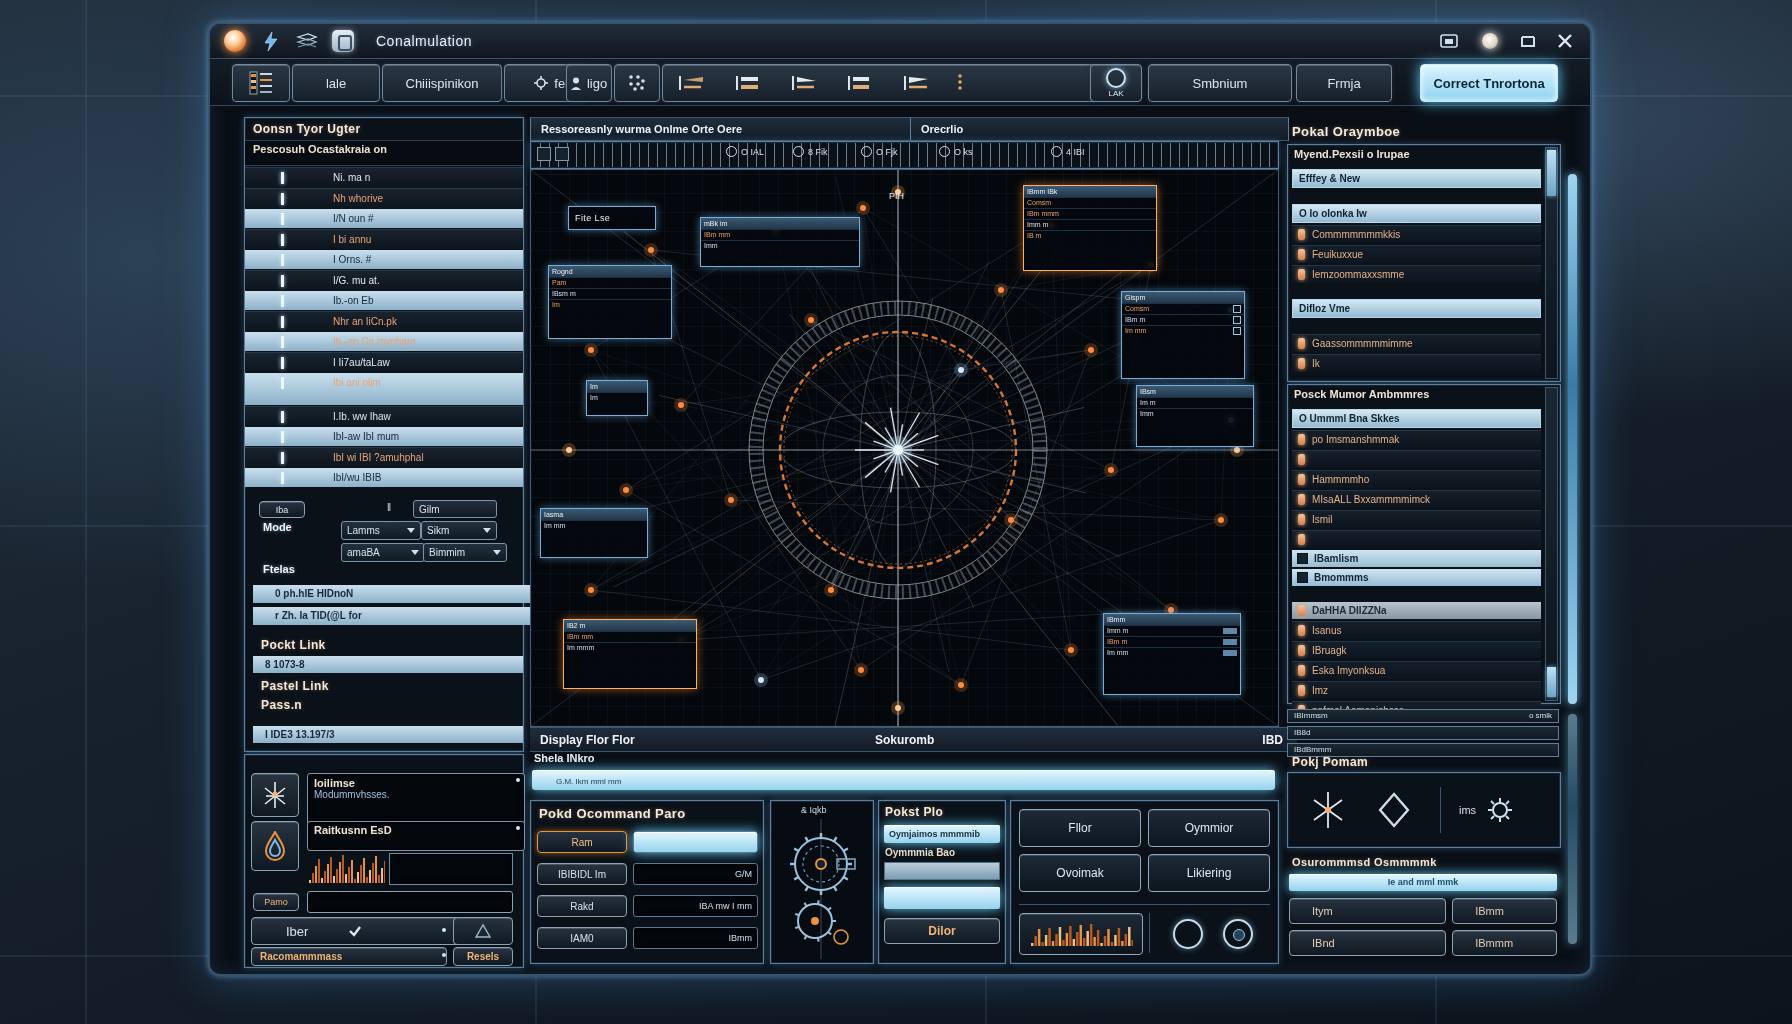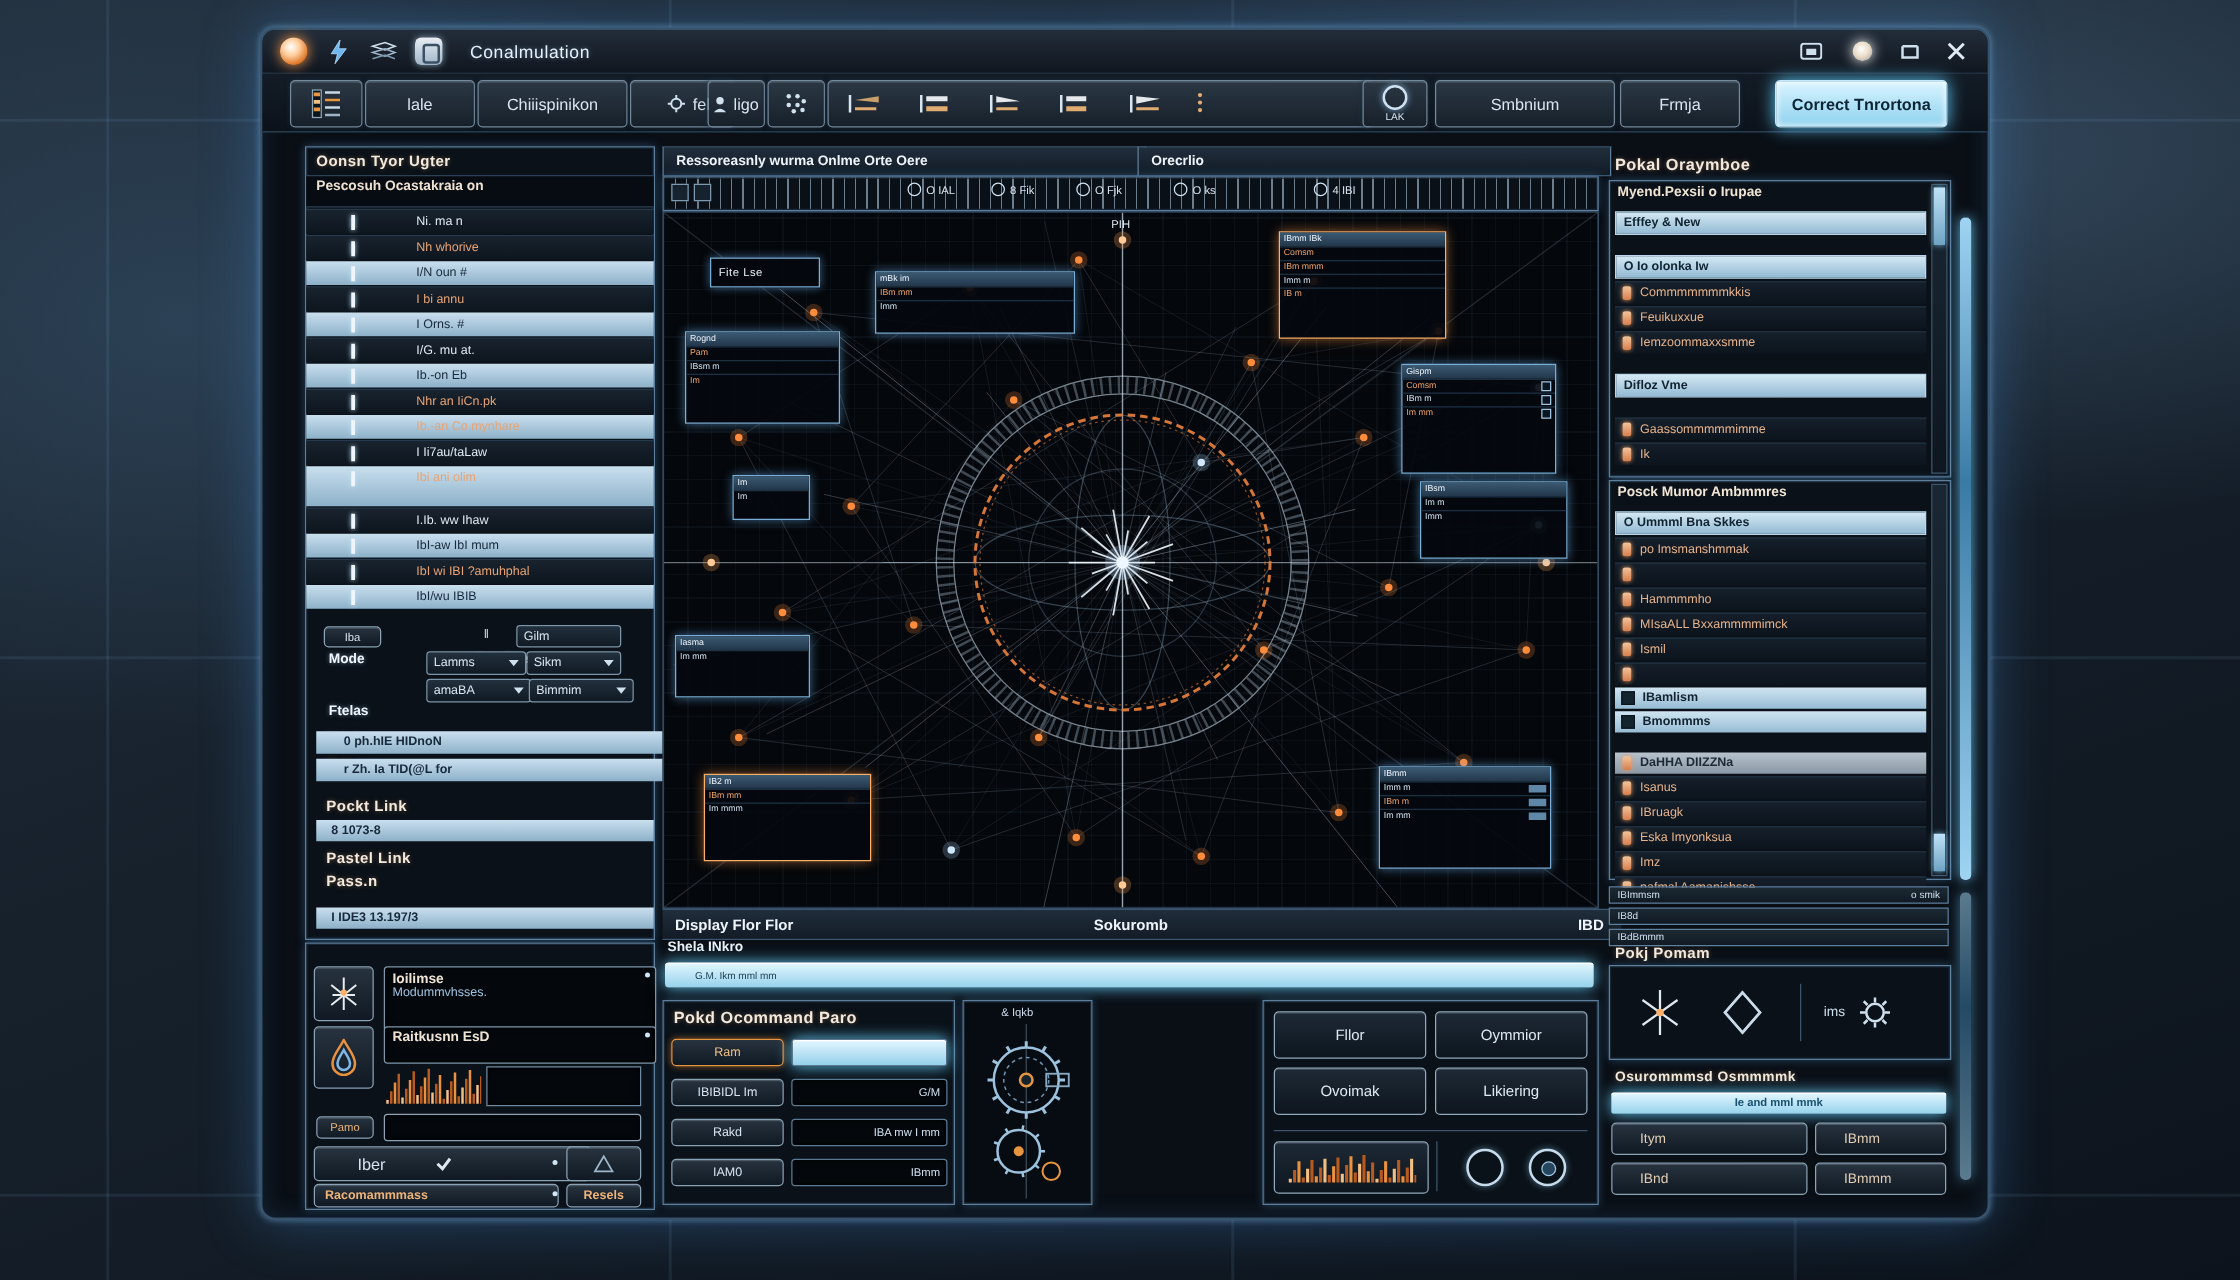--- a/index.html
+++ b/index.html
@@ -664,21 +664,21 @@
         <circle cx="200" cy="330" r="3" fill="#ff8c3b"></circle>
         <circle cx="480" cy="350" r="7" fill="rgba(255,140,60,.22)"></circle>
         <circle cx="480" cy="350" r="3" fill="#ff8c3b"></circle>
         <circle cx="430" cy="200" r="7" fill="rgba(170,215,255,.22)"></circle>
         <circle cx="430" cy="200" r="3" fill="#cfe8ff"></circle>
         <circle cx="300" cy="420" r="7" fill="rgba(255,140,60,.22)"></circle>
         <circle cx="300" cy="420" r="3" fill="#ff8c3b"></circle>
         <circle cx="580" cy="300" r="7" fill="rgba(255,140,60,.22)"></circle>
         <circle cx="580" cy="300" r="3" fill="#ff8c3b"></circle>
       </svg>
-    <span style="position:absolute;left:358px;top:4px;color:#dce8f2;font-size:9px;">PIH</span>
+    <span style="position:absolute;left:358px;top:21px;color:#dce8f2;font-size:9px;">PIH</span>
     <div id="cpanels">
         <div class="cpanel" style="left: 37px; top: 36px; width: 86px; height: 22px;">
           <div class="tagbox" style="height:100%;">Fite Lse</div>
         </div>
         <div class="cpanel" style="left: 169px; top: 47px; width: 158px; height: 48px;">
           <div class="pf-title">mBk im</div>
           <div class="pr o">
             <span>IBm mm</span>
           </div>
           <div class="pr ">
@@ -855,20 +855,32 @@
         <line x1="28.02522544663956" y1="107.81434243653638" x2="24.266454963495924" y2="109.18242300983904" stroke="#9cc2dd" stroke-width="2"></line>
         <line x1="28.025225446639556" y1="96.18565756346364" x2="24.266454963495924" y2="94.81757699016096" stroke="#9cc2dd" stroke-width="2"></line>
         <line x1="35.49999999999999" y1="87.27756813566455" x2="33.49999999999999" y2="83.81346652052679" stroke="#9cc2dd" stroke-width="2"></line>
         <line x1="46.95201902033781" y1="85.25826819879246" x2="47.64661173100553" y2="81.31903718674363" stroke="#9cc2dd" stroke-width="2"></line>
         <line x1="57.02275553302262" y1="91.07261063532883" x2="60.08693330549853" y2="88.50146019658267" stroke="#9cc2dd" stroke-width="2"></line>
         <circle cx="44" cy="102" r="4" fill="#e8953f"></circle>
         <circle cx="70" cy="118" r="7" fill="none" stroke="#e8953f" stroke-width="1.6"></circle>
       </svg>
   </div>
 
+  <div class="panel" style="left:668px;top:776px;width:126px;height:162px;">
+    <div class="phead" style="padding:4px 6px;font-size:12px;">Pokst Plo</div>
+    <div class="blueglow" style="margin:2px 5px;height:18px;border-radius:2px;font-size:9px;color:#14303f;font-weight:bold;line-height:18px;padding-left:5px;overflow:hidden;">
+      <span>Oymjaimos mmmmib</span>
+    </div>
+    <div style="margin:4px 6px 0 6px;color:#e9d9c6;font-size:10px;font-weight:bold;">Oymmmia Bao</div>
+    <div style="margin:4px 5px 0 5px;height:16px;background:linear-gradient(180deg,#b9cedd,#7f9cb2);border:1px solid #55707f;"></div>
+    <div class="blueglow" style="margin:7px 5px 0 5px;height:22px;border-radius:2px;"></div>
+    <div class="btn" style="margin:9px 5px 0 5px;height:24px;color:#f0b478;font-weight:bold;">
+      <span>Dilor</span>
+    </div>
+  </div>
 
   <div class="panel" style="left:800px;top:776px;width:267px;height:162px;padding:0;">
     <div style="display:grid;grid-template-columns:1fr 1fr;gap:7px;padding:8px;">
 
         <div class="gridbtn" style="height:36px;">
           <span>Fllor</span>
         </div>
 
         <div class="gridbtn" style="height:36px;">
           <span>Oymmior</span>

